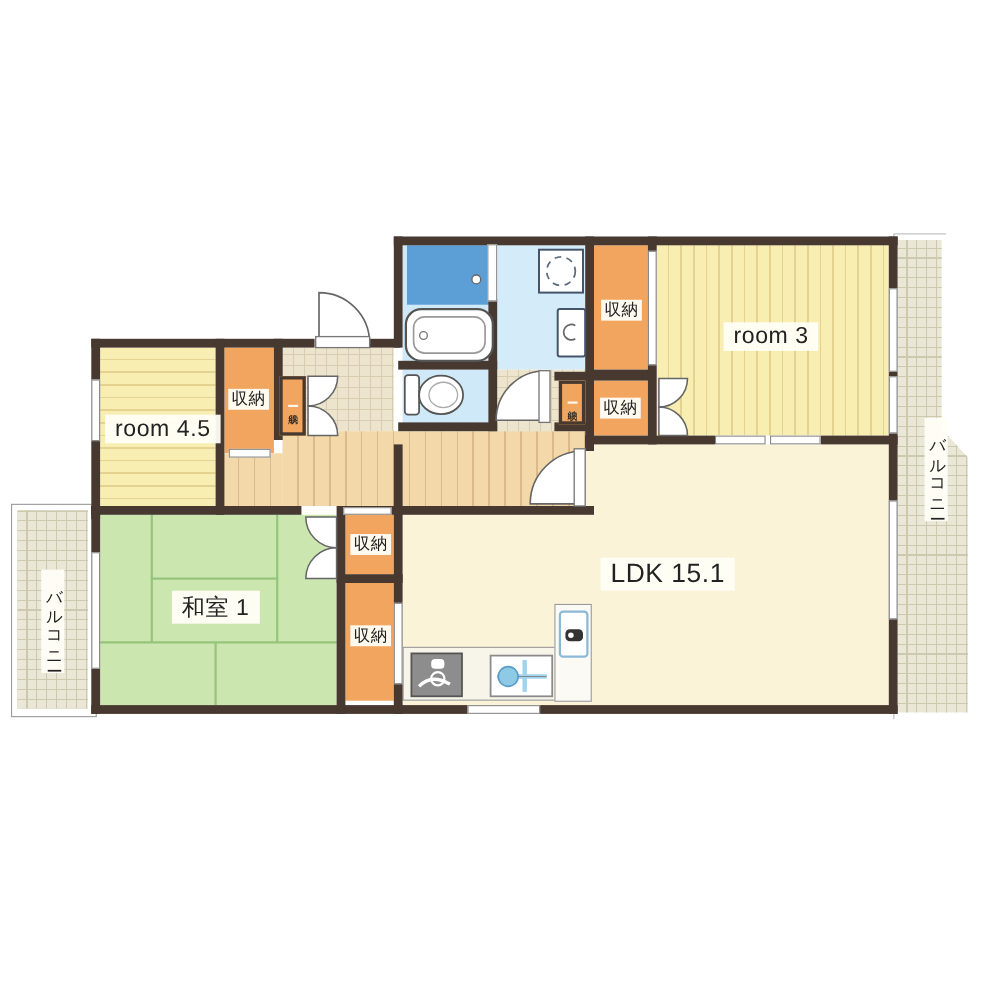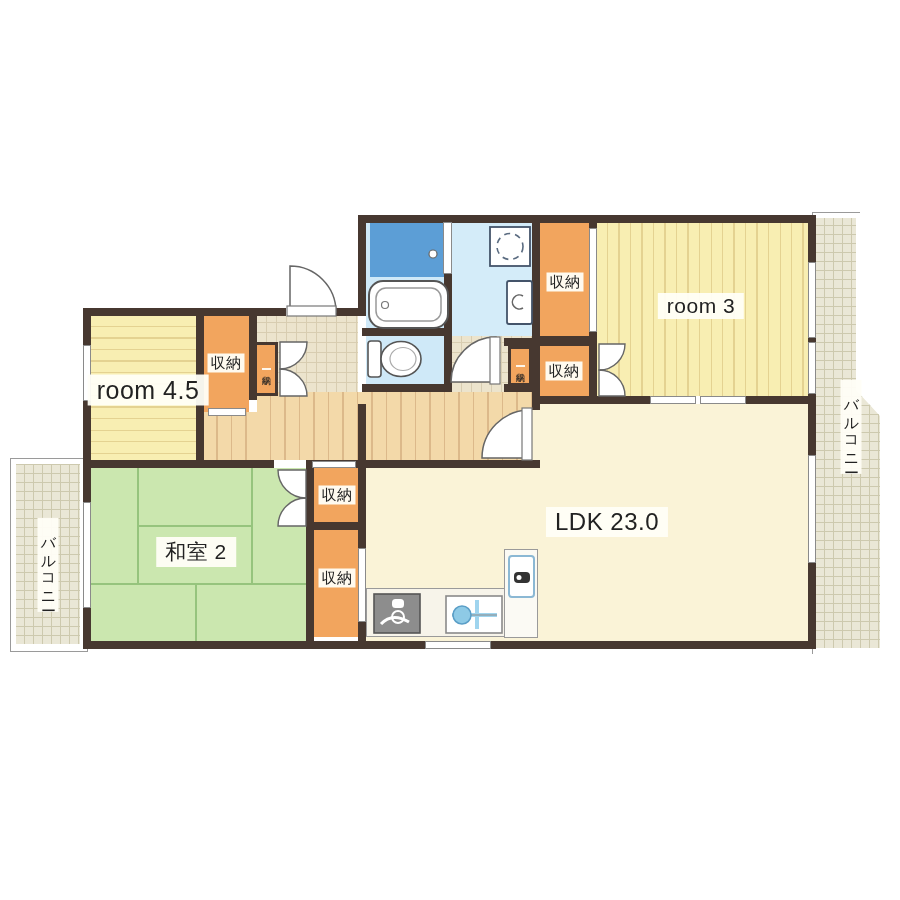--- a/index.html
+++ b/index.html
@@ -222,24 +222,24 @@
       <path d="M599 344 L599 370 A26 26 0 0 0 625 344 Z" fill="#ffffff" stroke="#666" stroke-width="1.4"></path>
       <path d="M599 396 L599 370 A26 26 0 0 1 625 396 Z" fill="#ffffff" stroke="#666" stroke-width="1.4"></path>
     </g>
 
     <g>
       <path d="M306 470 L306 498 A28 28 0 0 1 278 470 Z" fill="#ffffff" stroke="#666" stroke-width="1.4"></path>
       <path d="M306 526 L306 498 A28 28 0 0 0 278 526 Z" fill="#ffffff" stroke="#666" stroke-width="1.4"></path>
     </g>
   </svg>
 
-  <div class="room-label" style="left:148px;top:390px;font-size:25px;text-align:right;">room 4.5</div>
+  <div class="room-label" style="left:148px;top:390px;font-size:21px;text-align:right;">room 4.5</div>
   <div class="room-label" style="left:701px;top:306px;font-size:21px;">room 3</div>
-  <div class="room-label" style="left:196px;top:552px;font-size:21px;">和室 2</div>
-  <div class="room-label" style="left:607px;top:522px;font-size:24px;">LDK 23.0</div>
+  <div class="room-label" style="left:196px;top:552px;font-size:21px;">和室 1</div>
+  <div class="room-label" style="left:607px;top:522px;font-size:24px;">LDK 15.1</div>
 
   <div class="room-label" style="left:226px;top:363px;font-size:15px;padding:0 3px;">収納</div>
   <div class="room-label" style="left:565px;top:282px;font-size:15px;padding:0 3px;">収納</div>
   <div class="room-label" style="left:564px;top:371px;font-size:15px;padding:0 3px;">収納</div>
   <div class="room-label" style="left:337px;top:495px;font-size:15px;padding:0 3px;">収納</div>
   <div class="room-label" style="left:337px;top:578px;font-size:15px;padding:0 3px;">収納</div>
 
   <div class="v-label" style="left:851px;top:427px;font-size:15px;">バルコニー</div>
   <div class="v-label" style="left:48px;top:565px;font-size:15px;">バルコニー</div>
 

